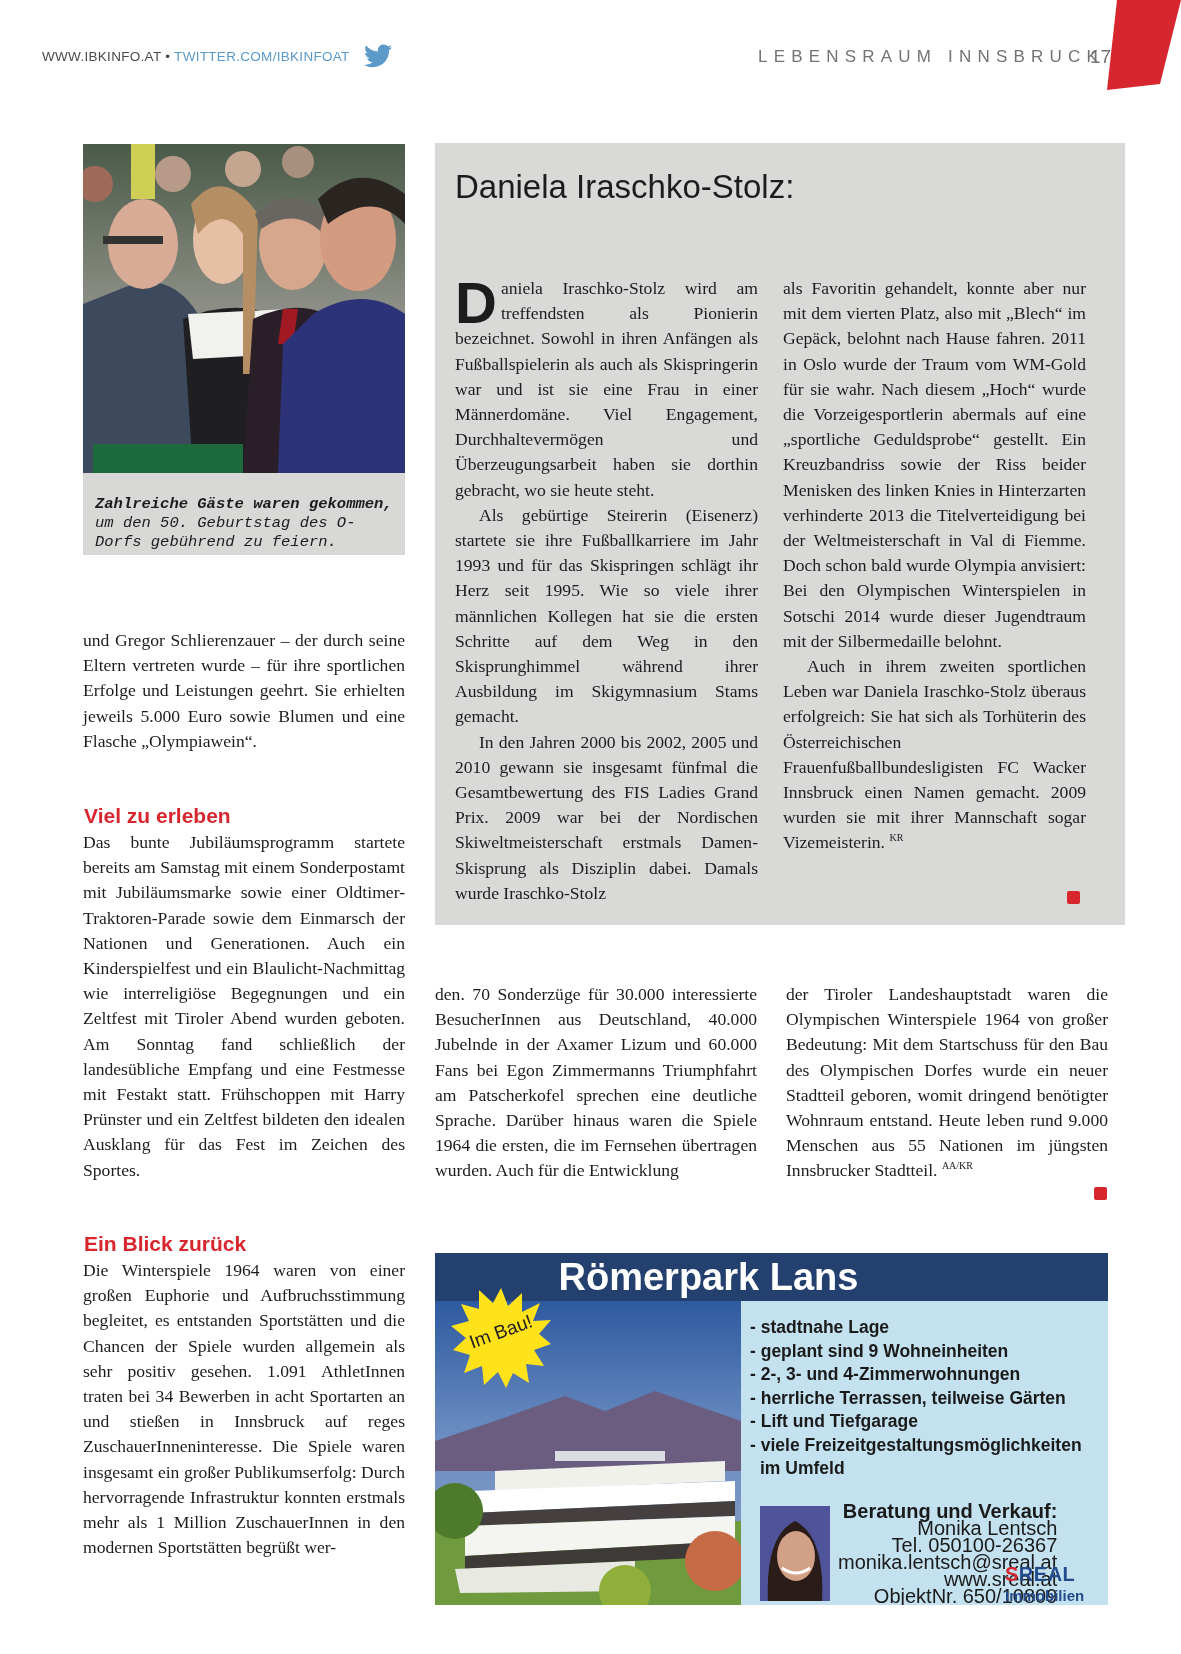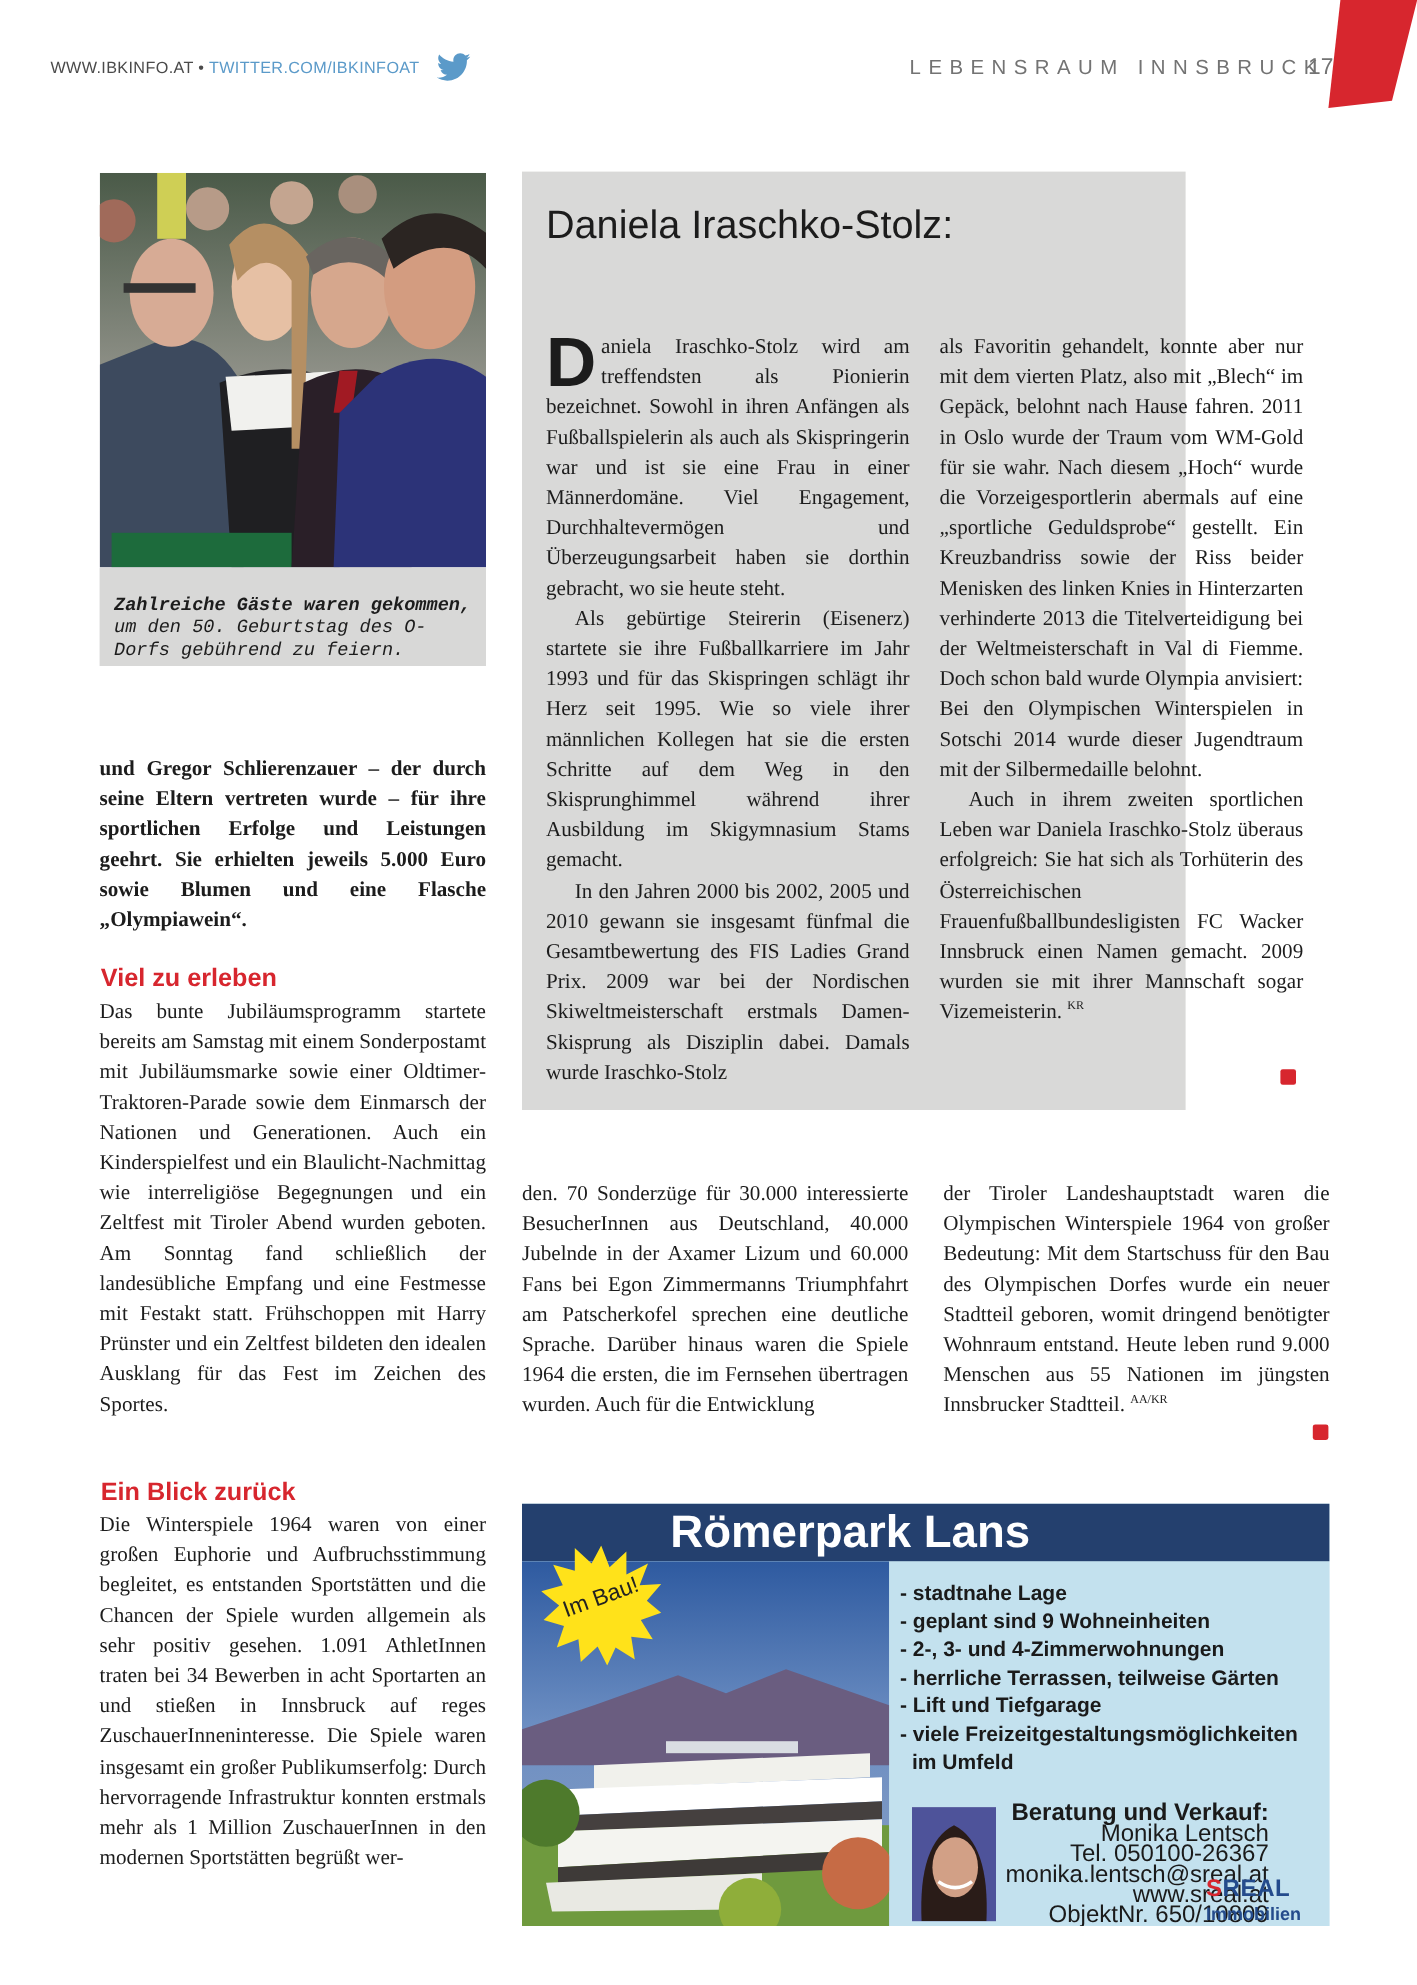--- a/index.html
+++ b/index.html
@@ -22,26 +22,26 @@
   .caption-box { position: absolute; left: 83px; top: 473px; width: 322px; height: 82px; background: #d8d8d7; font-family: Liberation Mono, monospace; }
   .caption { position: absolute; left: 12px; top: 22px; width: 300px; font-style: italic; font-size: 15.5px; line-height: 19px; color: #1c1c1c; }
   .caption b { font-weight: bold; }
 
   
   .col { position: absolute; font-size: 17.6px; line-height: 25.2px; text-align: justify; hyphens: manual; }
   .col p { margin: 0; }
   .col p.ind { text-indent: 24px; }
   .subhead { font-family: "Liberation Sans", "DejaVu Sans", sans-serif; color: #d7262e; font-size: 21px; line-height: 26px; margin: 1px; }
 
-  .left1 { left: 83px; top: 628px; width: 322px; font-weight: bold; }
+  .left1 { left: 83px; top: 628px; width: 322px; }
   .left2 { left: 83px; top: 802px; width: 322px; }
   .left3 { left: 83px; top: 1230px; width: 322px; }
 
   
-  .gbox { position: absolute; left: 435px; top: 143px; width: 553px; height: 782px; background: #d9d9d8; }
+  .gbox { position: absolute; left: 435px; top: 143px; width: 690px; height: 782px; background: #d9d9d8; }
   .gtitle { position: absolute; left: 20px; top: 25px; font-family: "Liberation Sans", "DejaVu Sans", sans-serif;
             font-size: 33px; line-height: 38px; color: #1c1c1c; font-weight: normal; margin: 0; }
   .gcol1 { left: 20px; top: 133px; width: 303px; }
   .gcol2 { left: 348px; top: 133px; width: 303px; }
   .dropcap { float: left; font-family: "Liberation Sans", "DejaVu Sans", sans-serif; font-weight: bold;
              font-size: 58px; line-height: 46px; margin: 4px 4px 0 0; color: #1c1c1c; }
   .sup { font-size: 10px; vertical-align: super; line-height: 0; }
   .endmark { display: inline-block; width: 13px; height: 13px; background: #d7262e; border-radius: 2px; position: absolute; }
 
   

